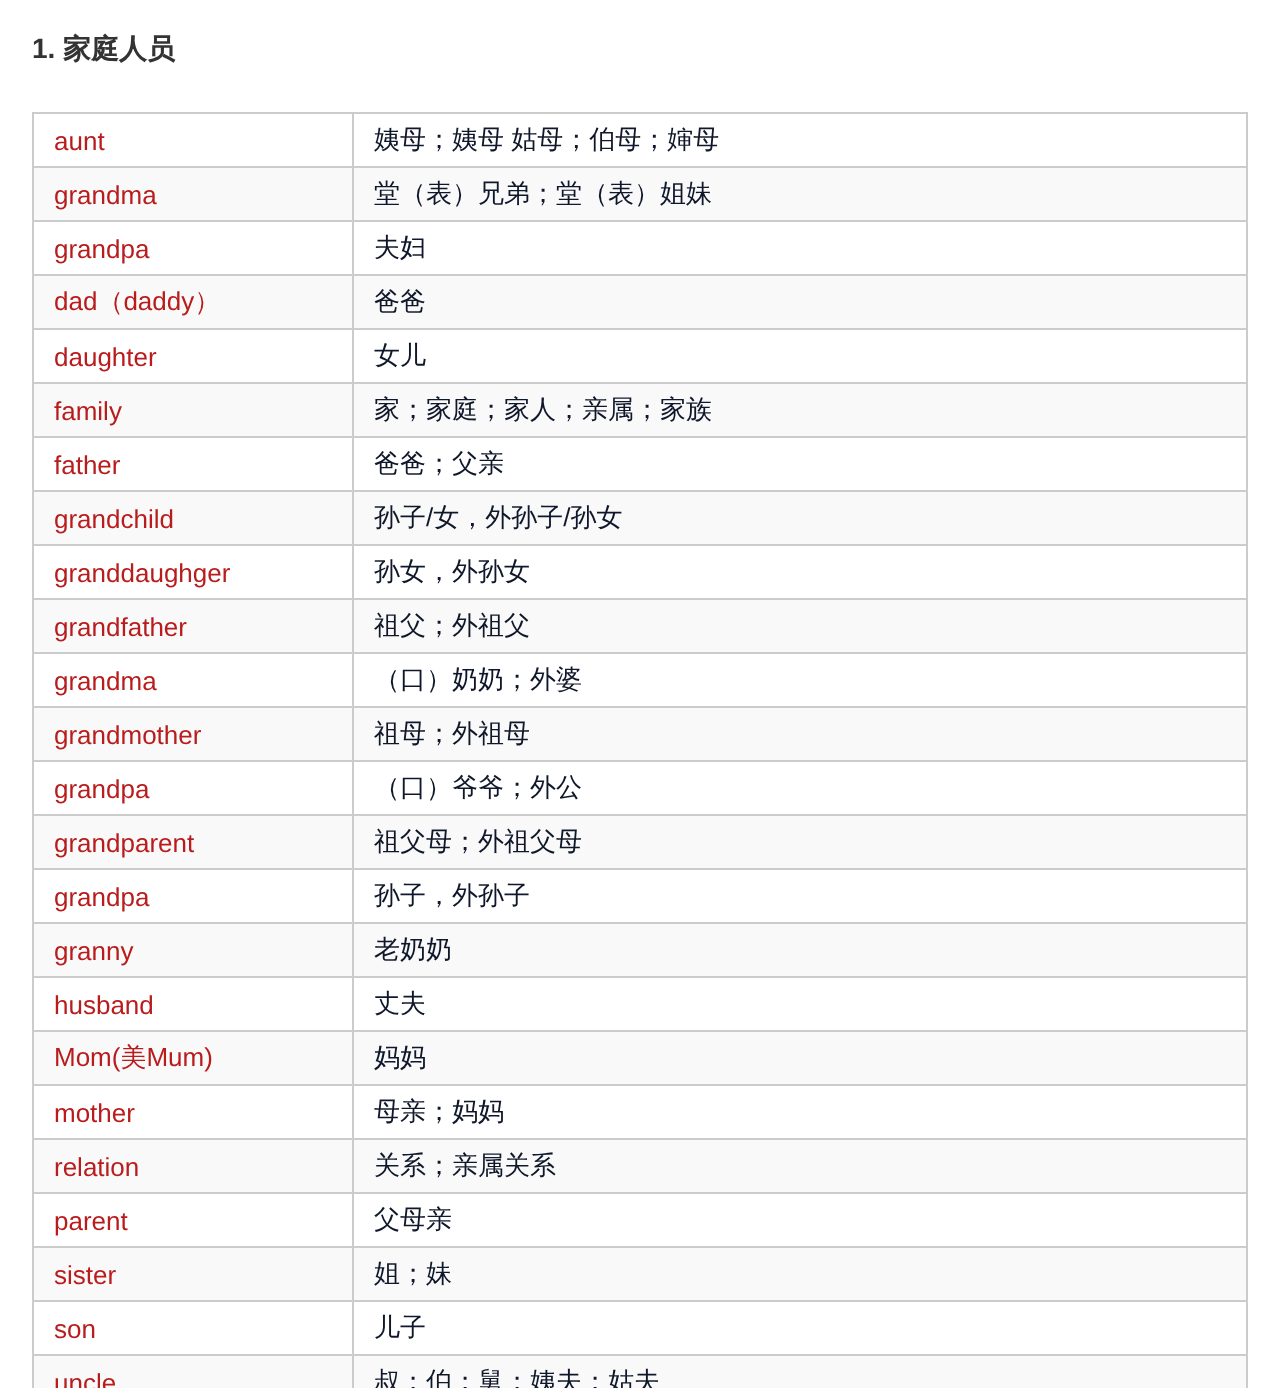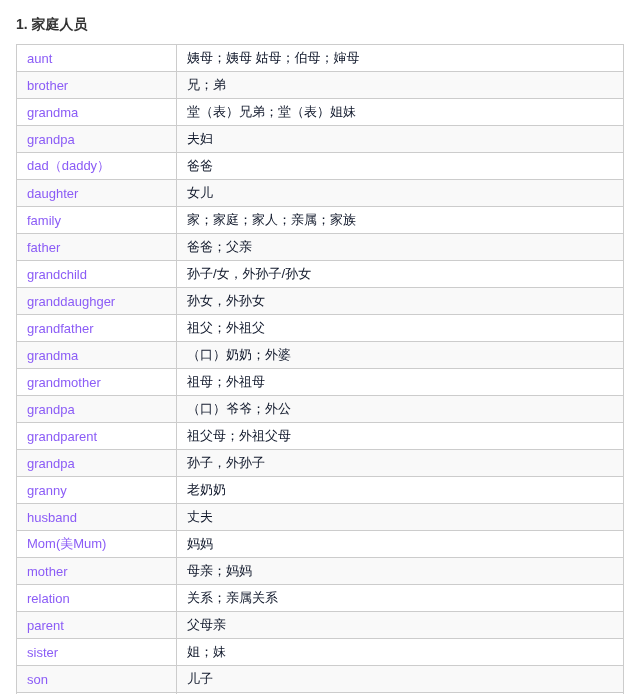--- a/index.html
+++ b/index.html
@@ -10,61 +10,57 @@
     body {
       font-family: Arial, "Microsoft YaHei", sans-serif;
       font-size: 13px;
       background: #fff;
       padding: 16px;
       width: 640px;
     }
     h2 {
       font-size: 14px;
       font-weight: bold;
-      margin-bottom: 10px;
+      margin-bottom: 22px;
       color: #333;
     }
     table {
       width: 100%;
       border-collapse: collapse;
     }
     td {
       border: 1px solid #ccc;
       padding: 4px 10px;
       vertical-align: middle;
       color: #333;
     }
     tr:nth-child(even) td {
       background-color: #f9f9f9;
     }
     tr:nth-child(odd) td {
       background-color: #fff;
     }
     td:first-child {
       width: 160px;
-      color: #8b5cf6;
+      color: #b91c1c;
     }
     td:last-child {
       color: #0f172a;
     }
   </style>
 </head>
 <body>
 
 <h2>1. 家庭人员</h2>
 
 <table>
   <tbody id="table-body">
       <tr>
         <td>aunt</td>
         <td>姨母；姨母 姑母；伯母；婶母</td>
-      </tr>
-      <tr>
-        <td>brother</td>
-        <td>兄；弟</td>
       </tr>
       <tr>
         <td>grandma</td>
         <td>堂（表）兄弟；堂（表）姐妹</td>
       </tr>
       <tr>
         <td>grandpa</td>
         <td>夫妇</td>
       </tr>
       <tr>

